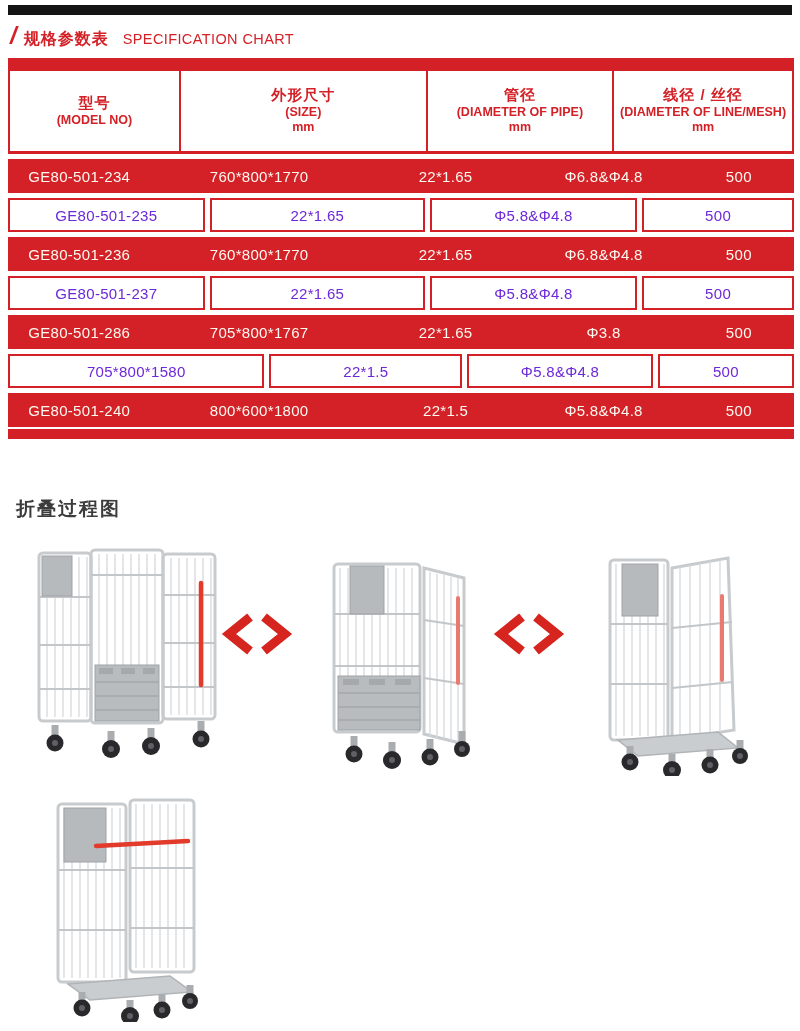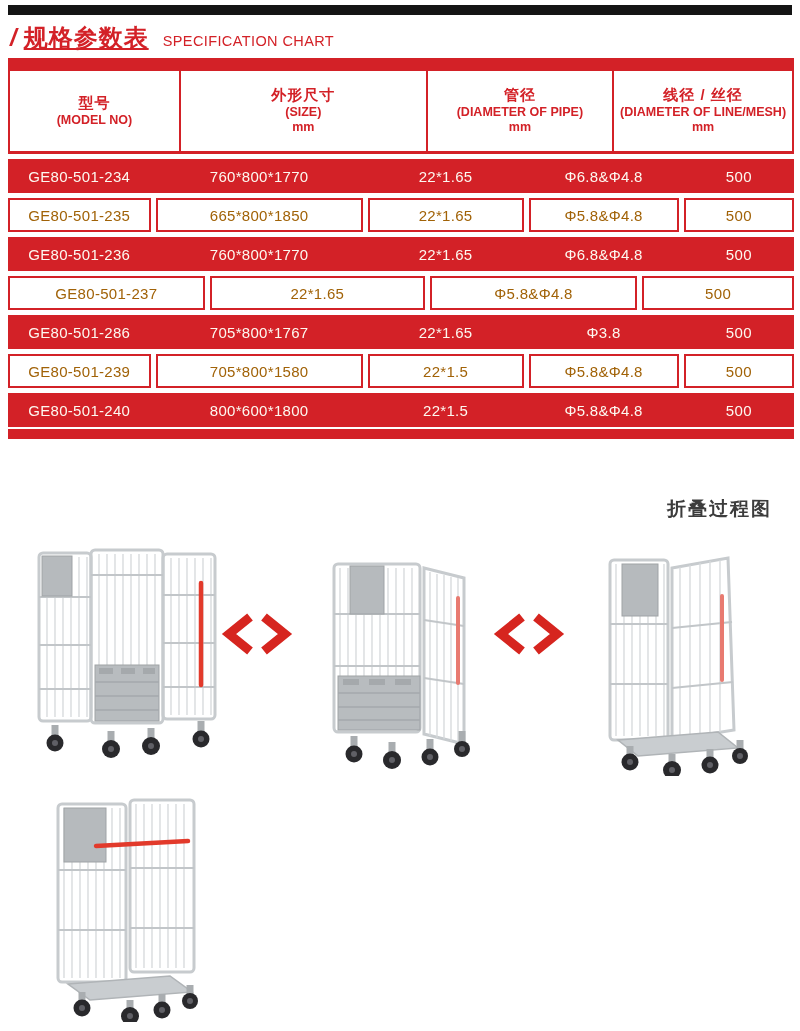--- a/index.html
+++ b/index.html
@@ -5,44 +5,44 @@
   * { margin:0; padding:0; box-sizing:border-box; }
   body { background:#ffffff; font-family:"Liberation Sans","DejaVu Sans",sans-serif; }
   .page { position:relative; width:800px; height:1031px; background:#fff; overflow:hidden; }
 
   
   .top-rule { position:absolute; left:8px; top:5px; width:784px; height:10px; background:#141414; }
 
   
   .sec-title { position:absolute; left:10px; top:22px; display:flex; align-items:baseline; color:#d32127; }
   .sec-title .slash { font-size:24px; font-weight:bold; font-style:italic; margin-right:7px; }
-  .sec-title .cn { font-size:24px; font-weight:bold; letter-spacing:1px;text-decoration:underline; }
+  .sec-title .cn { font-size:16px; font-weight:bold; letter-spacing:1px; }
   .sec-title .en { font-size:14.5px; font-weight:normal; margin-left:14px; letter-spacing:0.4px; }
 
   
   .spec-table { position:absolute; left:8px; top:58px; width:786px; }
   .bar { background:#d32127; }
   .bar.top { height:13px; }
   .bar.bottom { height:10px; margin-top:2px; }
   .thead { display:flex; height:83px; border-left:2px solid #d32127; border-right:2px solid #d32127; border-bottom:3px solid #d32127; }
   .th { display:flex; flex-direction:column; justify-content:center; align-items:center; text-align:center;
         color:#d32127; border-right:2px solid #d32127; padding:2px 3px; line-height:1.25; }
   .th:last-child { border-right:none; }
   .th .cn { font-size:15px; font-weight:bold; letter-spacing:1px; }
   .th .en { font-size:12.5px; font-weight:bold; }
   .th .unit { font-size:12.5px; font-weight:bold; }
   .tr { display:flex; gap:5px; height:34px; margin-top:5px; }
   .td { display:flex; align-items:center; justify-content:center; font-size:15px; letter-spacing:0.3px; }
   .tr.red { background:#d32127; }
   .tr.red .td { color:#fdf8f0; border:2px solid transparent; }
-  .tr.white .td { color:#a16207; border:2px solid #d32127; background:#fff; }
+  .tr.white .td { color:#6d28d9; border:2px solid #d32127; background:#fff; }
   .c1 { flex:146 0 0; } .c2 { flex:214 0 0; } .c3 { flex:160 0 0; } .c4 { flex:154 0 0; } .c5 { flex:112 0 0; }
 
   
-  .fold-head { position:absolute; left:8px; top:496px; width:764px; text-align:right; }
+  .fold-head { position:absolute; left:16px; top:496px; width:764px; text-align:left; }
   .fold-head .cn { font-size:19px; font-weight:bold; color:#3c3c3c; letter-spacing:2px; }
   .fold-head .en { font-size:15px; color:#9b9b9b; margin-top:6px; letter-spacing:0.5px; }
 
   .fig { position:absolute; }
   .fig svg { display:block; }
 </style>
 </head>
 <body>
 
 <div class="page">
@@ -82,21 +82,20 @@
 
     <div class="tr red">
       <div class="td c1">GE80-501-234</div>
       <div class="td c2">760*800*1770</div>
       <div class="td c3">22*1.65</div>
       <div class="td c4">Φ6.8&amp;Φ4.8</div>
       <div class="td c5">500</div>
     </div>
     <div class="tr white">
       <div class="td c1">GE80-501-235</div>
-      <div class="td c2">665*800*1850</div>
       <div class="td c3">22*1.65</div>
       <div class="td c4">Φ5.8&amp;Φ4.8</div>
       <div class="td c5">500</div>
     </div>
     <div class="tr red">
       <div class="td c1">GE80-501-236</div>
       <div class="td c2">760*800*1770</div>
       <div class="td c3">22*1.65</div>
       <div class="td c4">Φ6.8&amp;Φ4.8</div>
       <div class="td c5">500</div>
@@ -108,21 +107,20 @@
       <div class="td c5">500</div>
     </div>
     <div class="tr red">
       <div class="td c1">GE80-501-286</div>
       <div class="td c2">705*800*1767</div>
       <div class="td c3">22*1.65</div>
       <div class="td c4">Φ3.8</div>
       <div class="td c5">500</div>
     </div>
     <div class="tr white">
-      <div class="td c1">GE80-501-239</div>
       <div class="td c2">705*800*1580</div>
       <div class="td c3">22*1.5</div>
       <div class="td c4">Φ5.8&amp;Φ4.8</div>
       <div class="td c5">500</div>
     </div>
     <div class="tr red">
       <div class="td c1">GE80-501-240</div>
       <div class="td c2">800*600*1800</div>
       <div class="td c3">22*1.5</div>
       <div class="td c4">Φ5.8&amp;Φ4.8</div>

